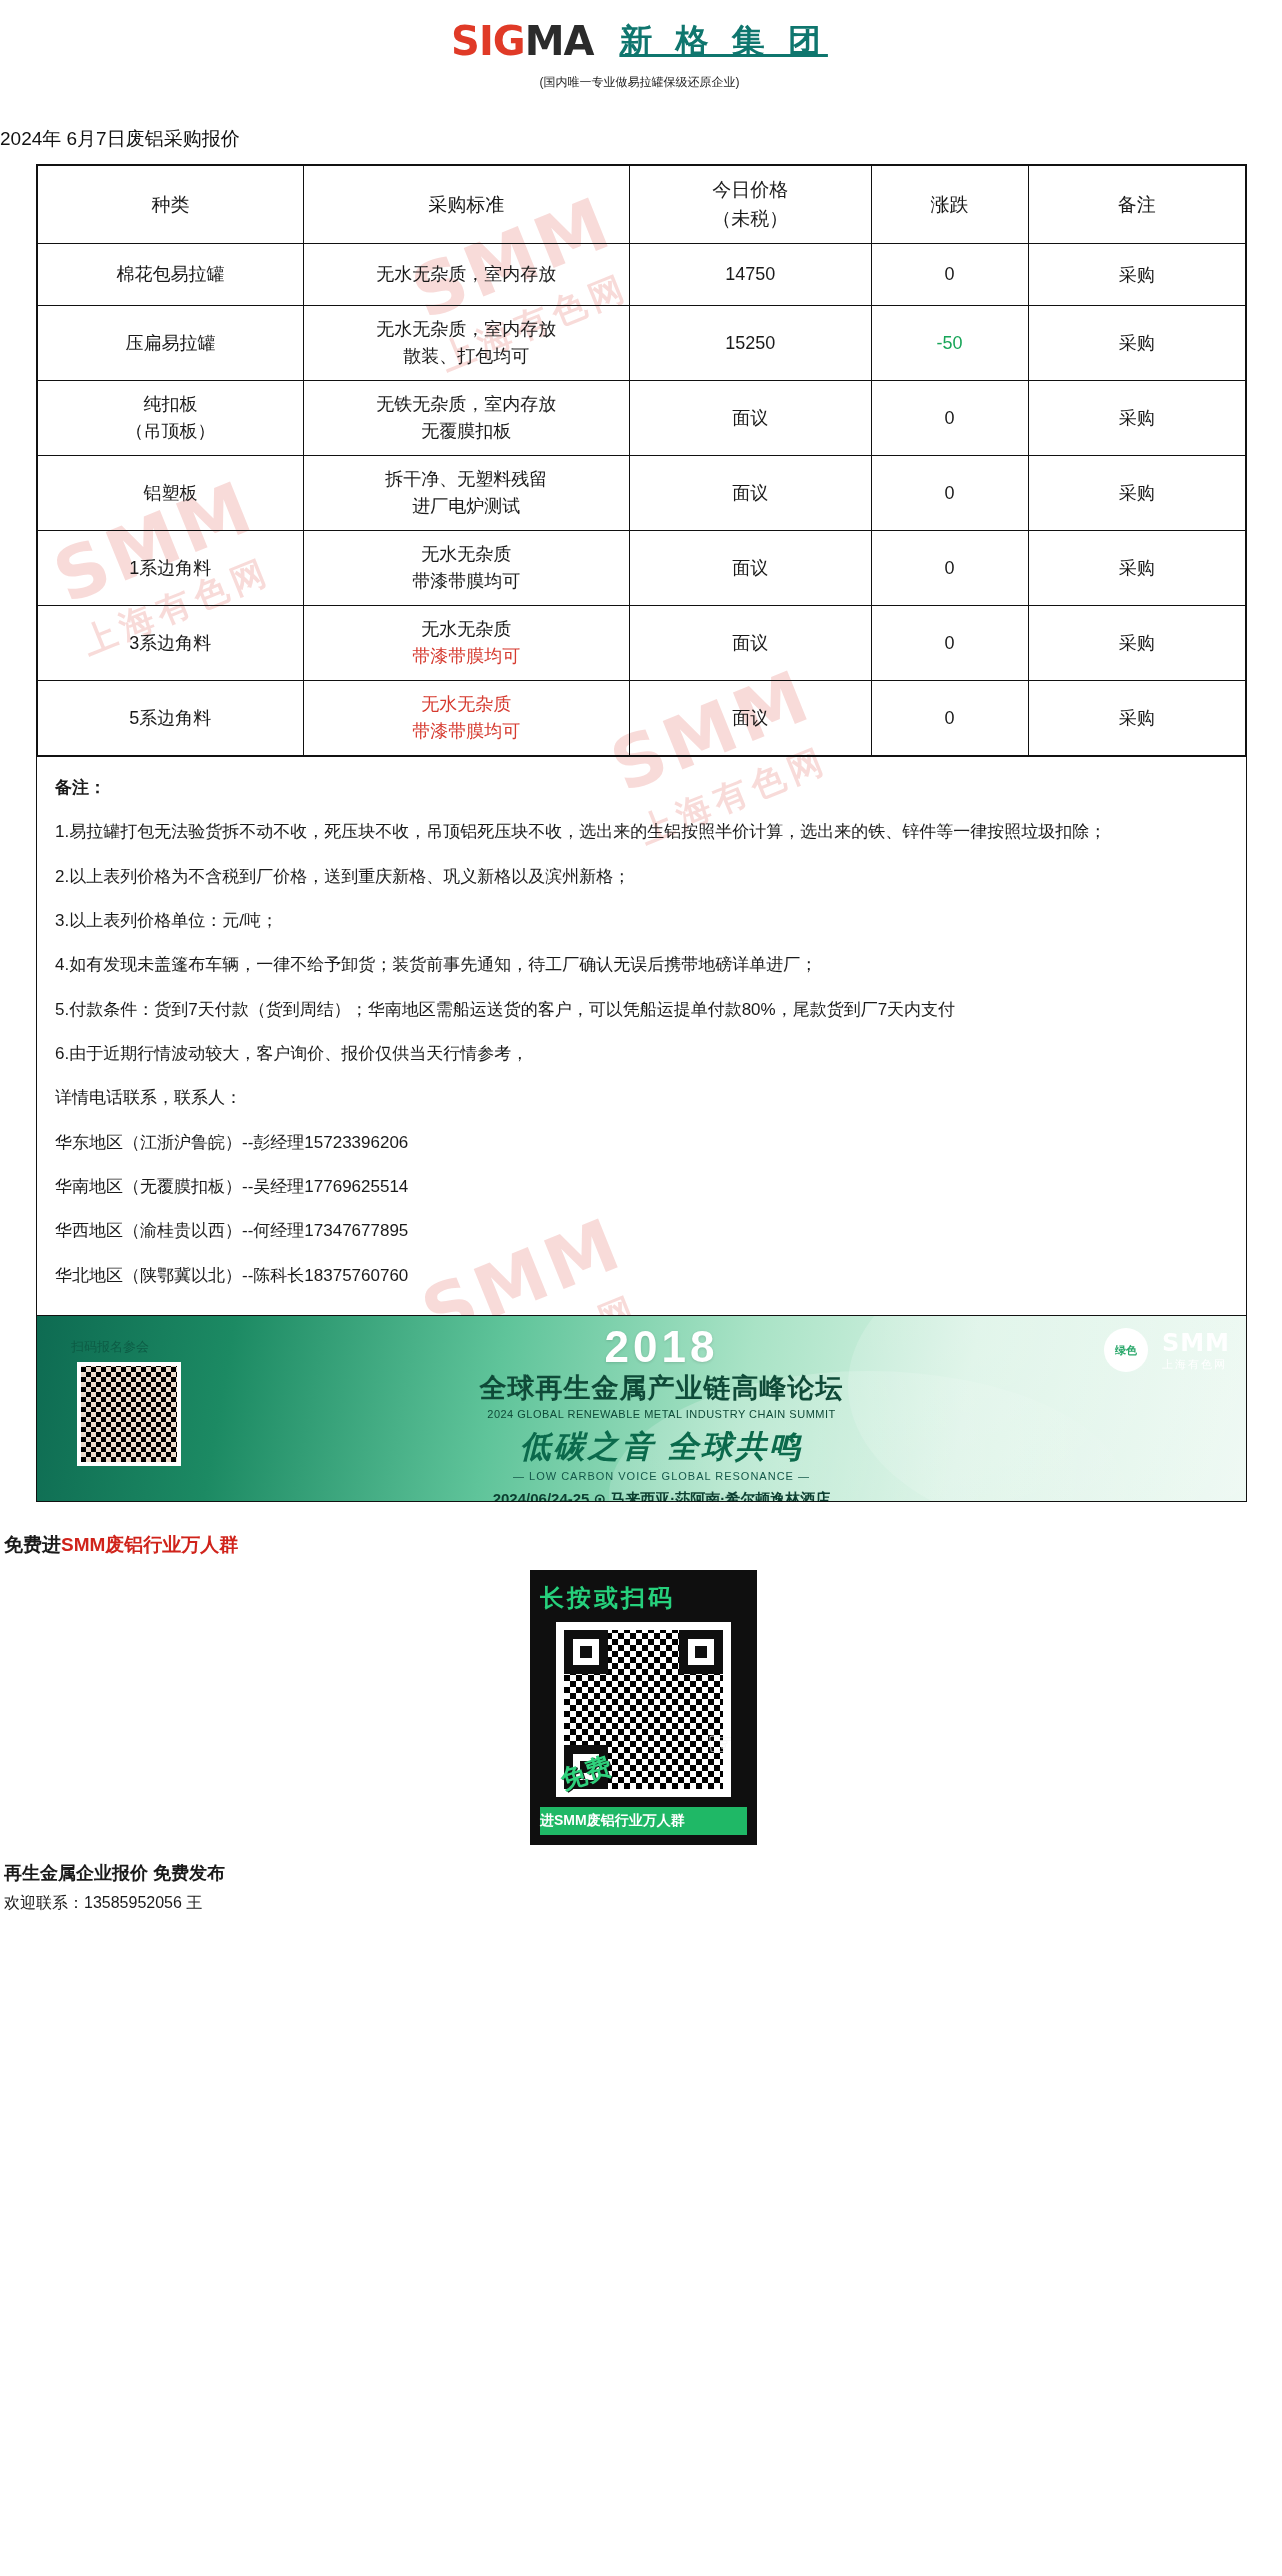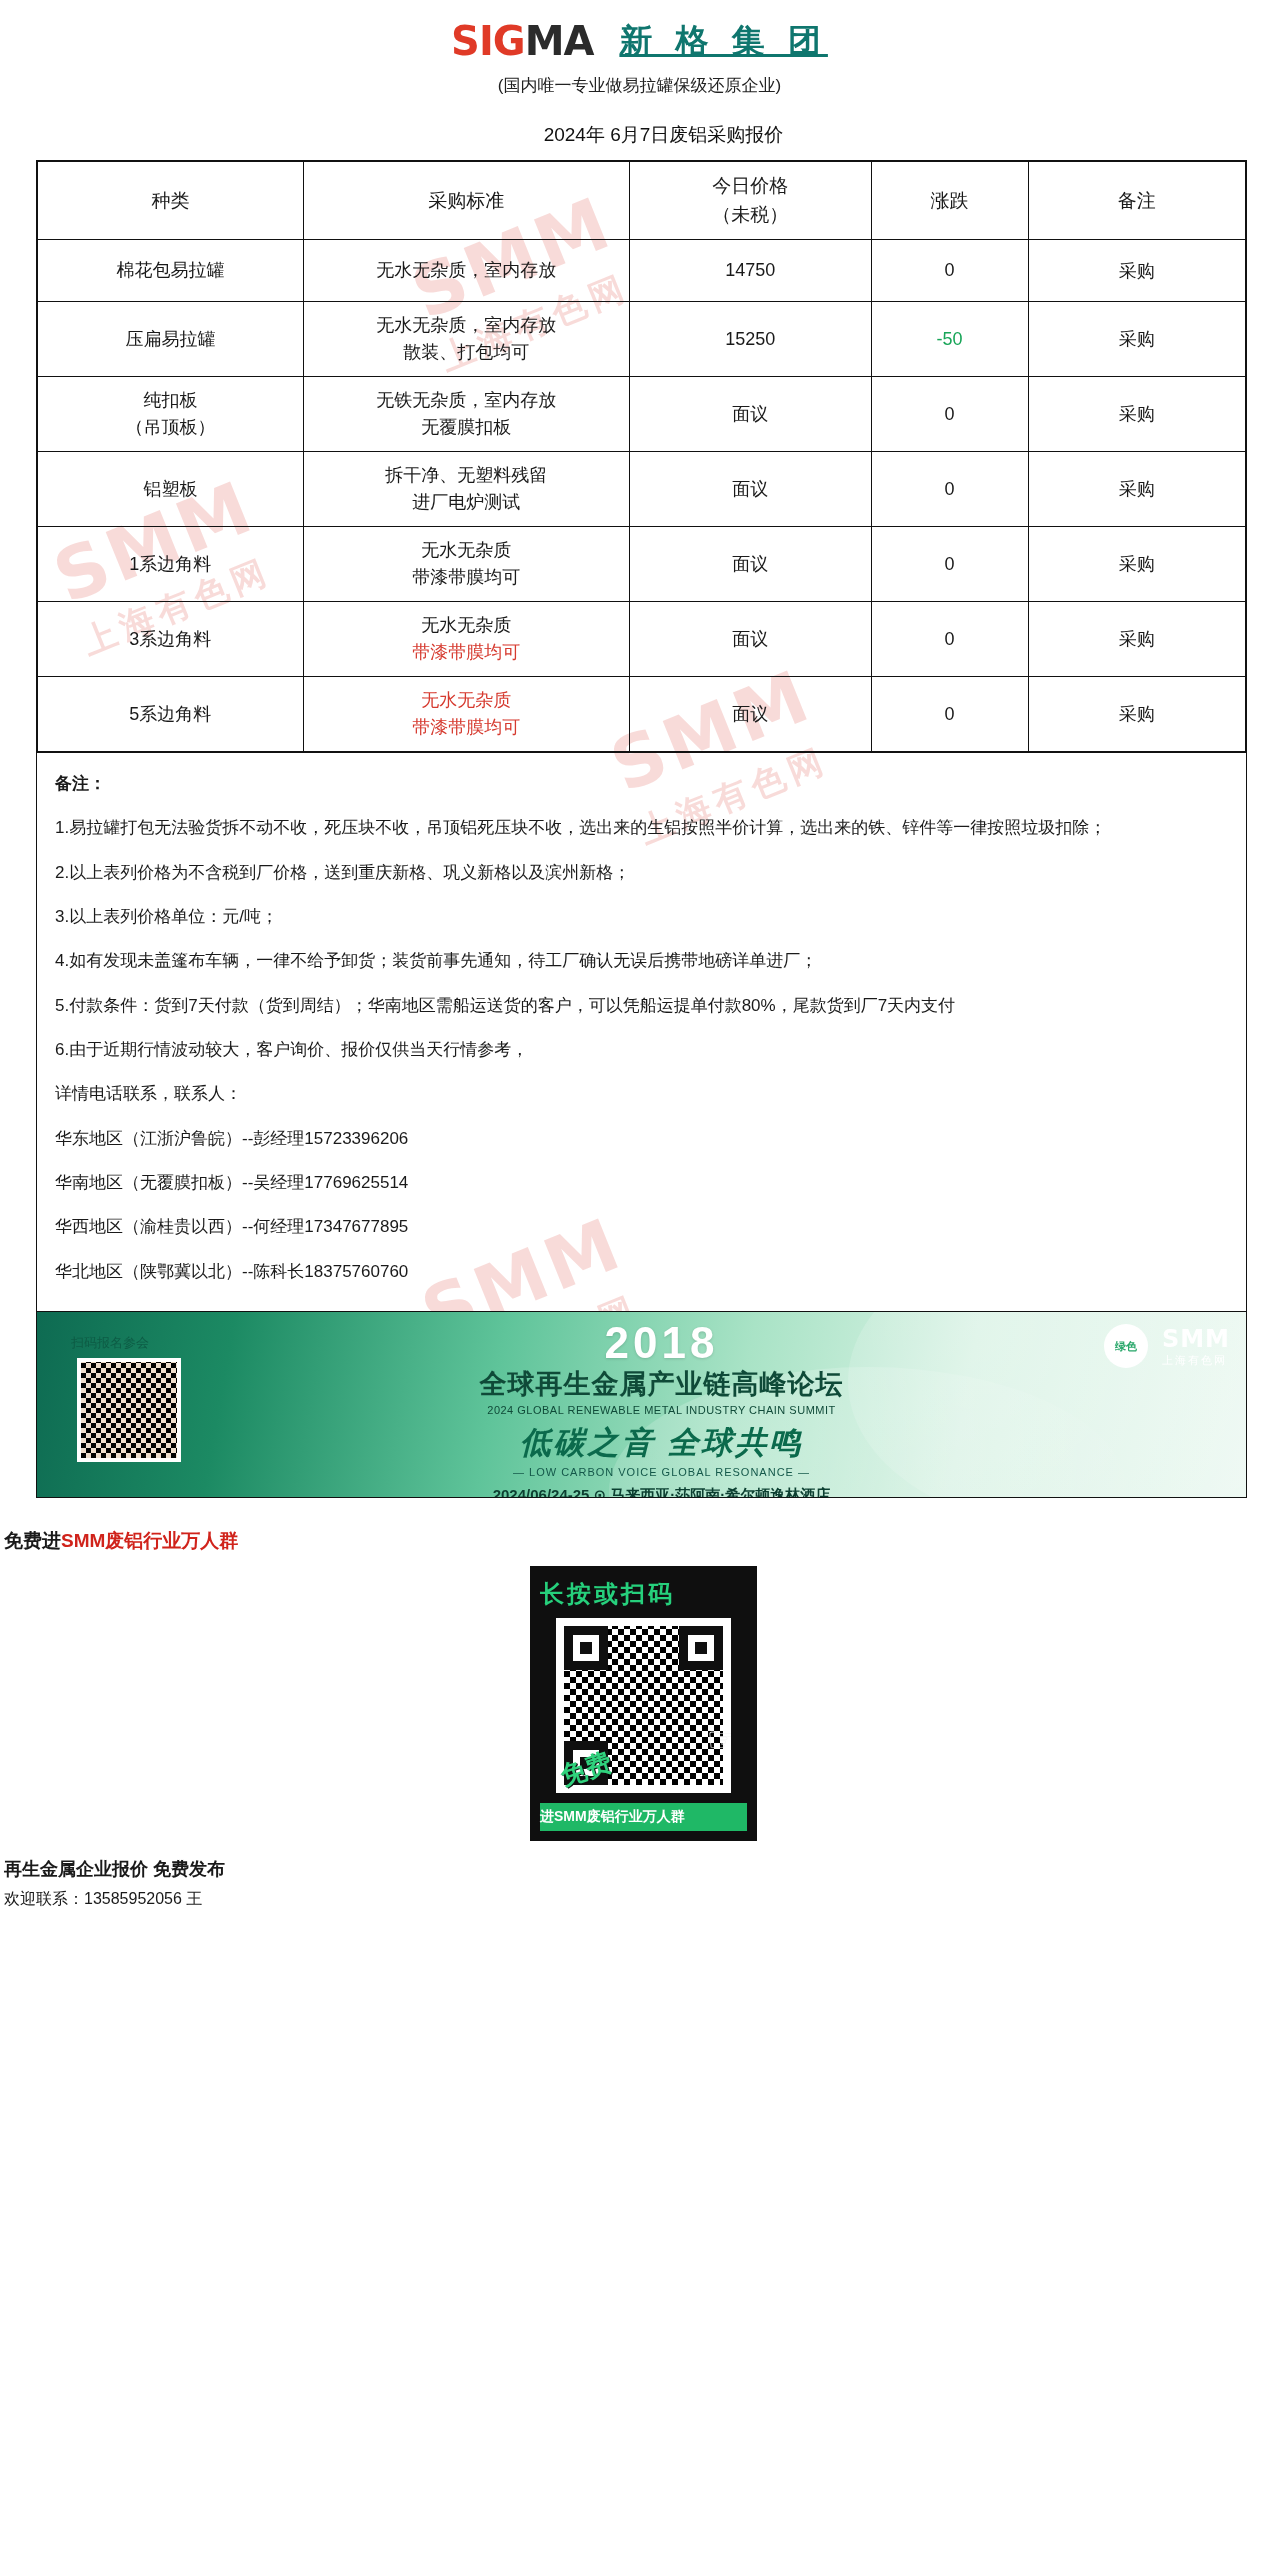--- a/index.html
+++ b/index.html
@@ -42,30 +42,28 @@
   .logo .s2 { color: #2b2b2b; }
   .brand-cn {
     font-size: 33px;
     font-weight: bold;
     letter-spacing: 7px;
     color: #0f766e;
     text-decoration: underline;
   }
   .subtitle {
     margin-top: 10px;
-    font-size: 17px;
+    font-size: 12px;
     color: #222;
   }
   .report-title {
-    margin-top: 21px;
+    margin-top: 31px;
     margin-bottom: 12px;
     font-size: 19px;
     color: #111;
-    text-align: center;
-    padding-left: 44px;
   }
 
   
   .table-wrap {
     margin: 0 36px;
     border: 1px solid #111;
     position: relative;
     z-index: 2;
   }
   table.price {

